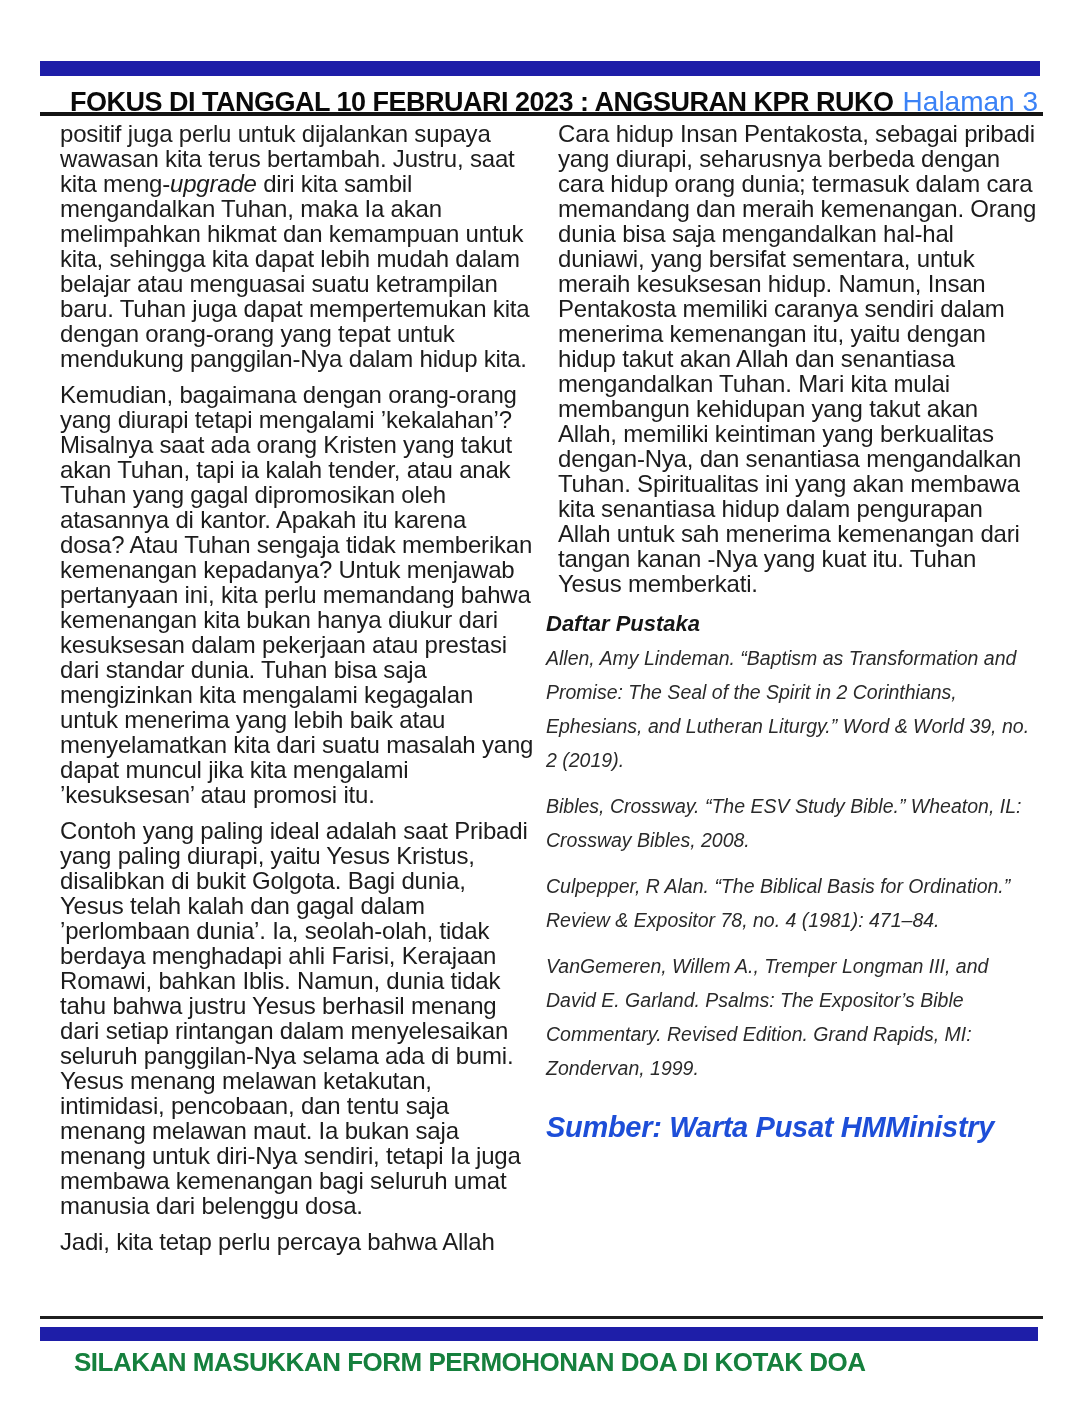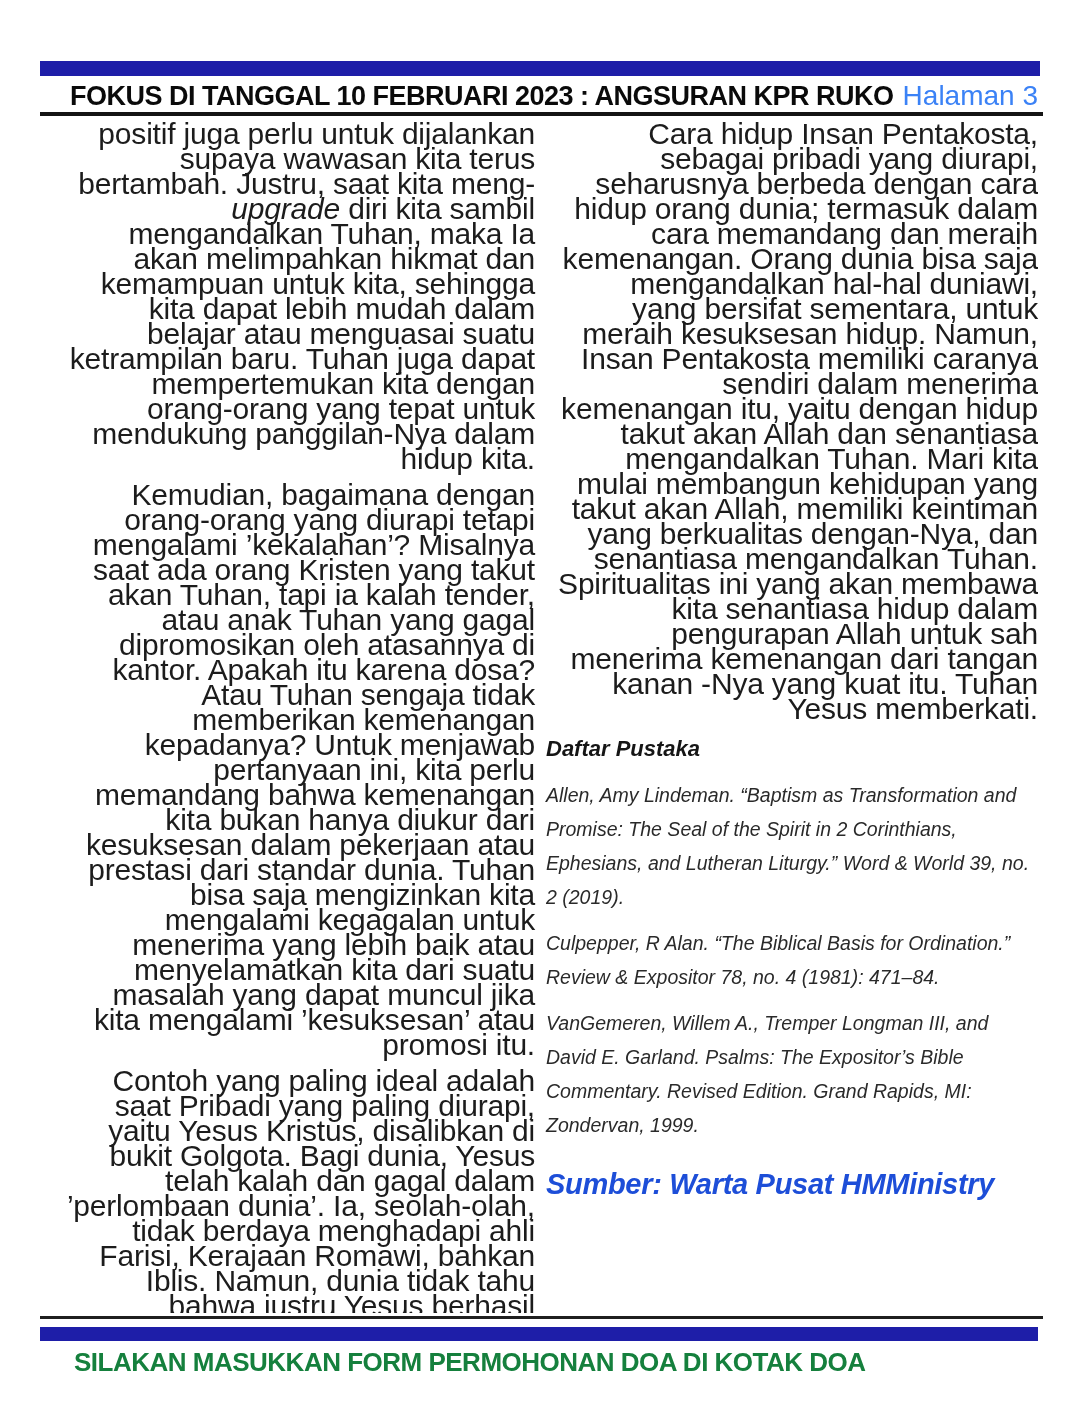--- a/index.html
+++ b/index.html
@@ -13,21 +13,21 @@
     overflow: hidden;
   }
   .top-bar {
     position: absolute;
     left: 40px; top: 61px;
     width: 1000px; height: 15px;
     background: #1e1ea8;
   }
   .header-row {
     position: absolute;
-    left: 70px; top: 80px;
+    left: 70px; top: 86px;
     width: 968px;
     display: flex;
     justify-content: space-between;
     align-items: baseline;
   }
   .header-title {
     font-weight: bold;
     font-size: 27px;
     letter-spacing: -0.5px;
     color: #0a0a0a;
@@ -51,29 +51,29 @@
     height: 1192px;
     display: flex;
     gap: 11px;
     overflow: hidden;
   }
   .col { flex: 0 0 auto; }
   .col-left  { width: 487px; }
   .col-right { width: 492px; }
   .body-par {
     margin: 0 0 11px 12px;
-    font-size: 30px;
+    font-size: 24px;
     line-height: 25px;
     letter-spacing: -0.2px;
     color: #1c1c1c;
-    text-align: right;
+    text-align: left;
   }
   .body-par .it { font-style: italic; }
   .bib-heading {
-    margin: 15px 0 16px 0;
+    margin: 15px 0 4px 0;
     font-size: 22px;
     font-weight: bold;
     font-style: italic;
     color: #151515;
   }
   .bib-entry {
     margin: 0 0 12px 0;
     font-size: 19.5px;
     line-height: 34px;
     font-style: italic;
@@ -129,20 +129,21 @@
       <p class="body-par"><span>positif juga perlu untuk dijalankan supaya wawasan kita terus bertambah. Justru, saat kita meng-</span><span class="it">upgrade</span><span> diri kita sambil mengandalkan Tuhan, maka Ia akan melimpahkan hikmat dan kemampuan untuk kita, sehingga kita dapat lebih mudah dalam belajar atau menguasai suatu ketrampilan baru. Tuhan juga dapat mempertemukan kita dengan orang-orang yang tepat untuk mendukung panggilan-Nya dalam hidup kita.</span></p>
       <p class="body-par">Kemudian, bagaimana dengan orang-orang yang diurapi tetapi mengalami ’kekalahan’? Misalnya saat ada orang Kristen yang takut akan Tuhan, tapi ia kalah tender, atau anak Tuhan yang gagal dipromosikan oleh atasannya di kantor. Apakah itu karena dosa? Atau Tuhan sengaja tidak memberikan kemenangan kepadanya? Untuk menjawab pertanyaan ini, kita perlu memandang bahwa kemenangan kita bukan hanya diukur dari kesuksesan dalam pekerjaan atau prestasi dari standar dunia. Tuhan bisa saja mengizinkan kita mengalami kegagalan untuk menerima yang lebih baik atau menyelamatkan kita dari suatu masalah yang dapat muncul jika kita mengalami ’kesuksesan’ atau promosi itu.</p>
       <p class="body-par">Contoh yang paling ideal adalah saat Pribadi yang paling diurapi, yaitu Yesus Kristus, disalibkan di bukit Golgota. Bagi dunia, Yesus telah kalah dan gagal dalam ’perlombaan dunia’. Ia, seolah-olah, tidak berdaya menghadapi ahli Farisi, Kerajaan Romawi, bahkan Iblis. Namun, dunia tidak tahu bahwa justru Yesus berhasil menang dari setiap rintangan dalam menyelesaikan seluruh panggilan-Nya selama ada di bumi. Yesus menang melawan ketakutan, intimidasi, pencobaan, dan tentu saja menang melawan maut. Ia bukan saja menang untuk diri-Nya sendiri, tetapi Ia juga membawa kemenangan bagi seluruh umat manusia dari belenggu dosa.</p>
       <p class="body-par">Jadi, kita tetap perlu percaya bahwa Allah</p>
     </div>
 
     <div class="col col-right">
       <p class="body-par">Cara hidup Insan Pentakosta, sebagai pribadi yang diurapi, seharusnya berbeda dengan cara hidup orang dunia; termasuk dalam cara memandang dan meraih kemenangan. Orang dunia bisa saja mengandalkan hal-hal duniawi, yang bersifat sementara, untuk meraih kesuksesan hidup. Namun, Insan Pentakosta memiliki caranya sendiri dalam menerima kemenangan itu, yaitu dengan hidup takut akan Allah dan senantiasa mengandalkan Tuhan. Mari kita mulai membangun kehidupan yang takut akan Allah, memiliki keintiman yang berkualitas dengan-Nya, dan senantiasa mengandalkan Tuhan. Spiritualitas ini yang akan membawa kita senantiasa hidup dalam pengurapan Allah untuk sah menerima kemenangan dari tangan kanan -Nya yang kuat itu. Tuhan Yesus memberkati.</p>
       <p class="bib-heading">Daftar Pustaka</p>
       <p class="bib-entry">Allen, Amy Lindeman. “Baptism as Transformation and Promise: The Seal of the Spirit in 2 Corinthians, Ephesians, and Lutheran Liturgy.” Word &amp; World 39, no. 2 (2019).</p>
+      <p class="bib-entry">Bibles, Crossway. “The ESV Study Bible.” Wheaton, IL: Crossway Bibles, 2008.</p>
       <p class="bib-entry">Culpepper, R Alan. “The Biblical Basis for Ordination.” Review &amp; Expositor 78, no. 4 (1981): 471–84.</p>
       <p class="bib-entry">VanGemeren, Willem A., Tremper Longman III, and David E. Garland. Psalms: The Expositor’s Bible Commentary. Revised Edition. Grand Rapids, MI: Zondervan, 1999.</p>
       <p class="source-line">Sumber: Warta Pusat HMMinistry</p>
     </div>
 
   </div>
 
   <div class="footer-rule"></div>
   <div class="footer-bar"></div>
   <div class="footer-text">SILAKAN MASUKKAN FORM PERMOHONAN DOA DI KOTAK DOA</div>

